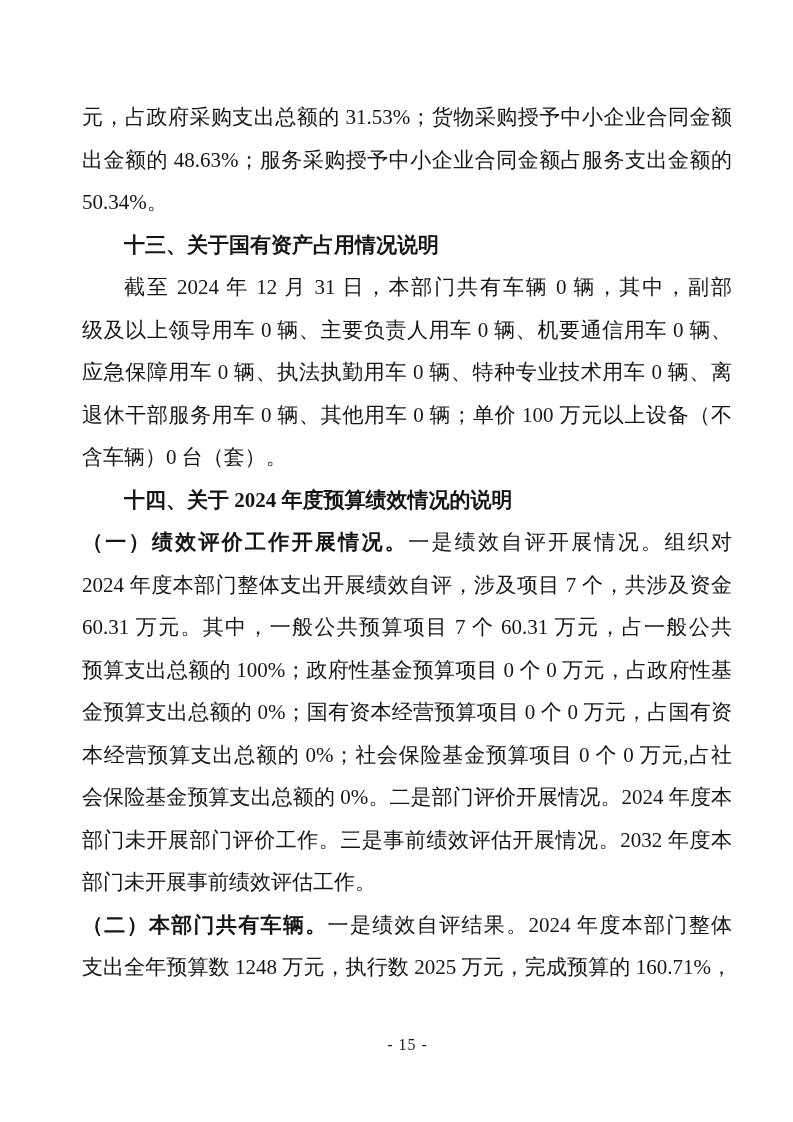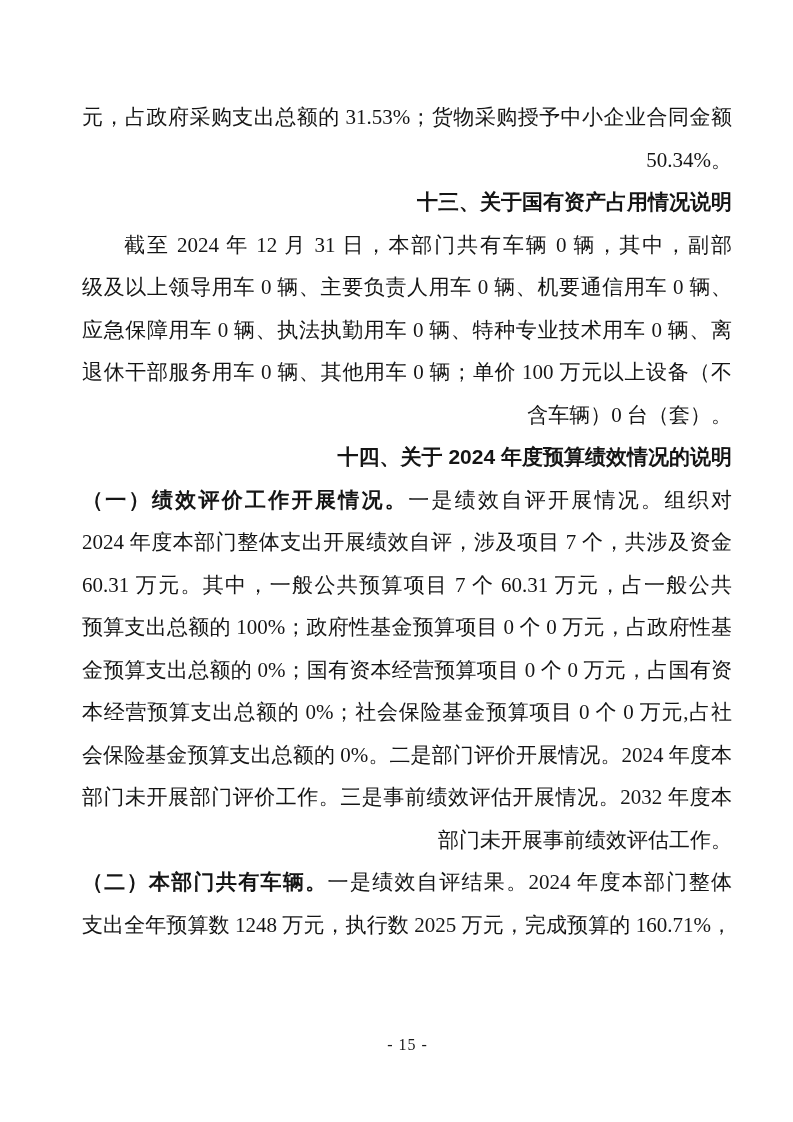--- a/index.html
+++ b/index.html
@@ -19,53 +19,54 @@
   .content {
     position: absolute;
     left: 82px;
     top: 96px;
     width: 650px;
   }
   .line {
     height: 42.5px;
     line-height: 42.5px;
     font-size: 21px;
-    text-align: right;
+    text-align: left;
     overflow: hidden;
   }
   .line.fill {
     text-align: justify;
     text-align-last: justify;
   }
   .line.indent {
     text-indent: 42px;
   }
   .b {
     font-weight: 700;
-    font-family: Liberation Sans, sans-serif;
+    font-family: Liberation Serif, serif;
   }
   .footer {
     position: absolute;
     top: 1036px;
     left: 11px;
     width: 100%;
     text-align: center;
     font-size: 16px;
     letter-spacing: 1px;
     color: #1a1a1a;
     font-family: Liberation Serif, serif;
   }
 </style>
 </head>
 <body>
 
 <div class="page">
   <div class="content">
       <div>
         <div class="line fill"><span>元，占政府采购支出总额的 31.53%；货物采购授予中小企业合同金额</span></div>
+        <div class="line fill"><span>出金额的 48.63%；服务采购授予中小企业合同金额占服务支出金额的</span></div>
         <div class="line"><span>50.34%。</span></div>
       </div>
       <div>
         <div class="line indent"><span class="b">十三、关于国有资产占用情况说明</span></div>
       </div>
       <div>
         <div class="line fill indent"><span>截至 2024 年 12 月 31 日，本部门共有车辆 0 辆，其中，副部（省）</span></div>
         <div class="line fill"><span>级及以上领导用车 0 辆、主要负责人用车 0 辆、机要通信用车 0 辆、</span></div>
         <div class="line fill"><span>应急保障用车 0 辆、执法执勤用车 0 辆、特种专业技术用车 0 辆、离</span></div>
         <div class="line fill"><span>退休干部服务用车 0 辆、其他用车 0 辆；单价 100 万元以上设备（不</span></div>

